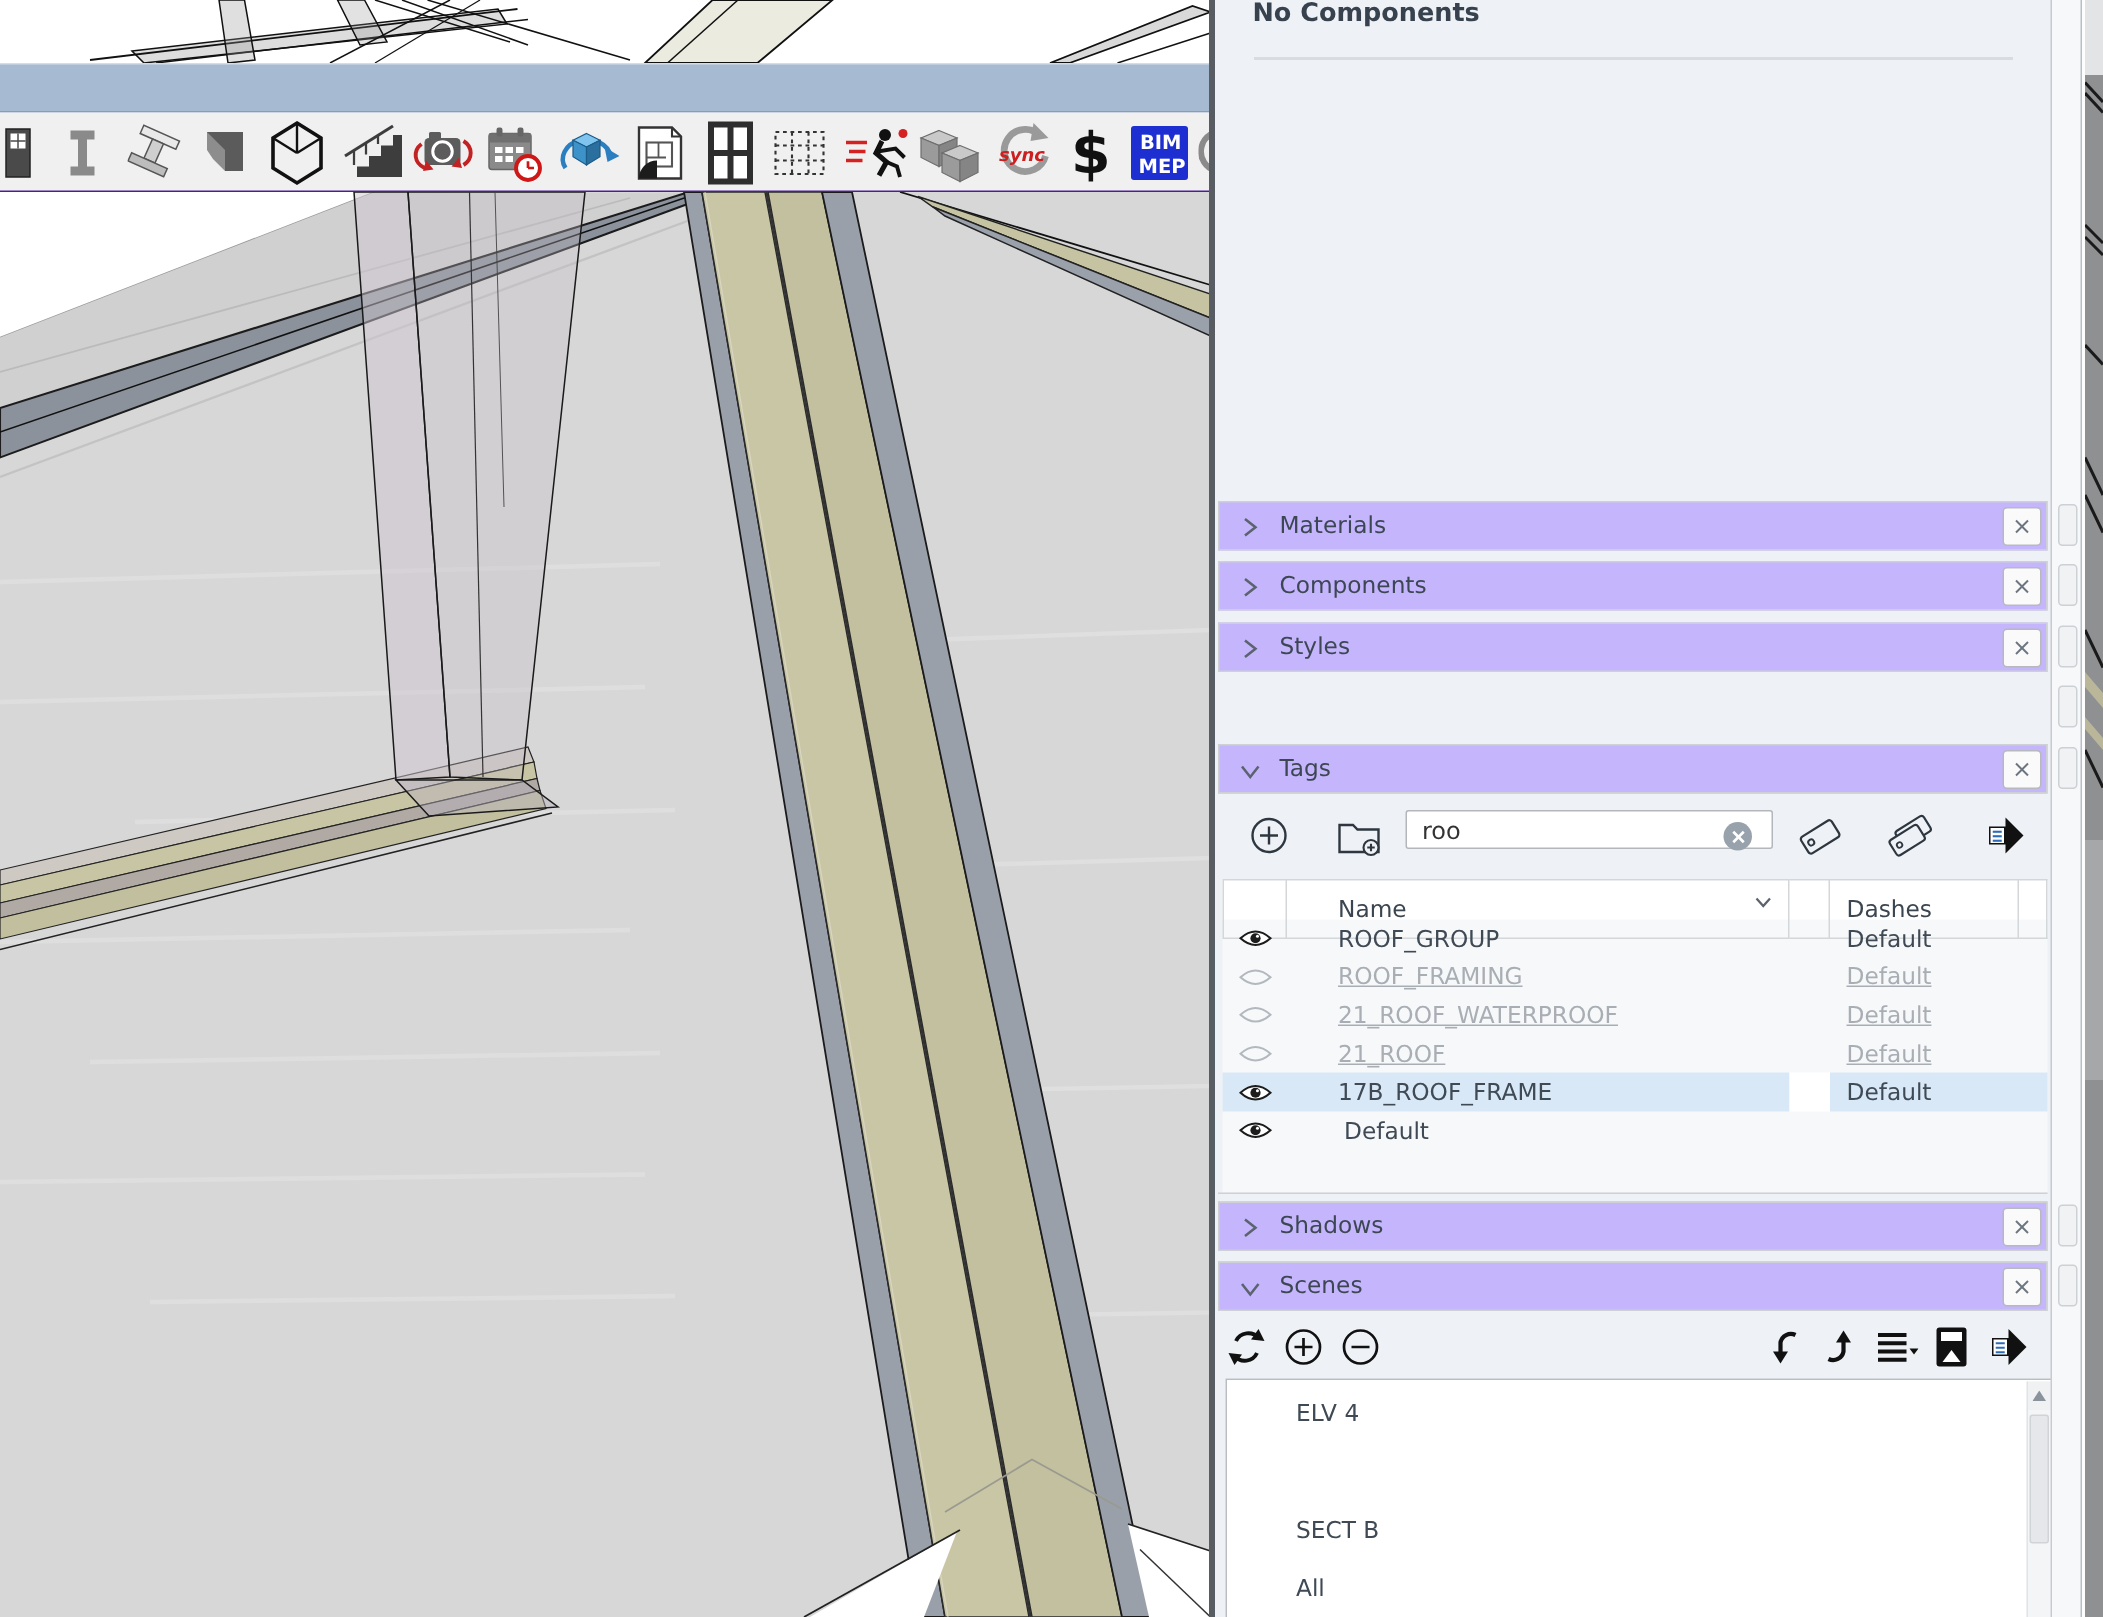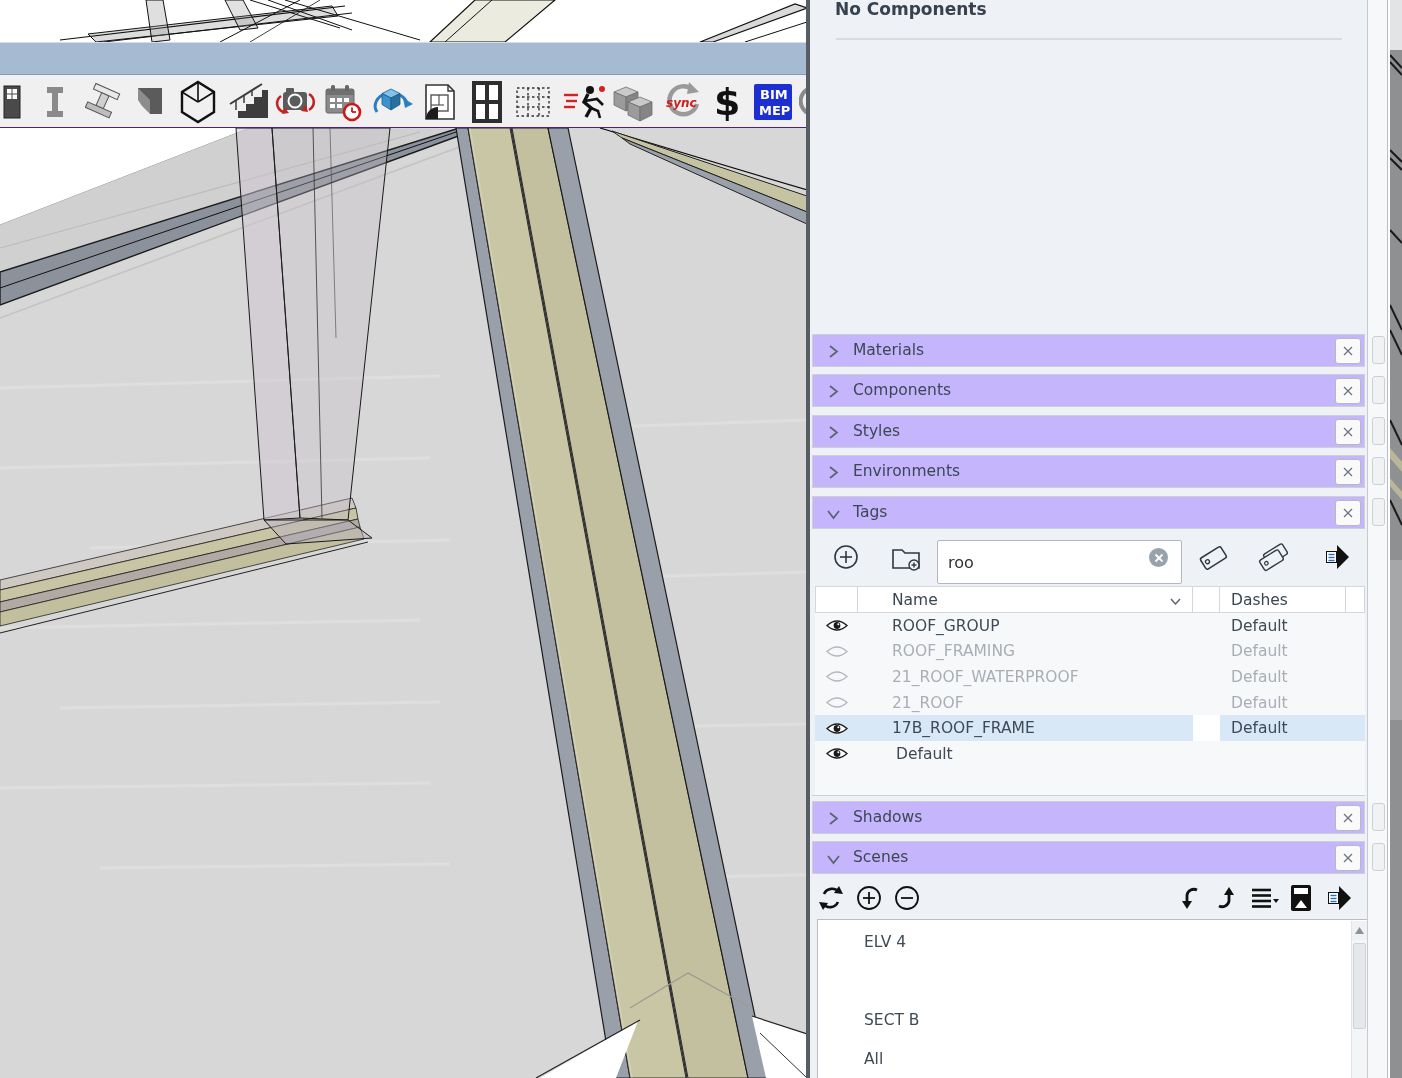--- a/index.html
+++ b/index.html
@@ -25,39 +25,39 @@
 
   .hdr{position:absolute;left:2px;width:553px;height:33px;background:#c4b5fd;
        border:1px solid #cdd0d5;cursor:pointer;}
   .hdr .chev{position:absolute;left:13px;top:9px;}
   .hdr .lbl{position:absolute;left:40px;top:6px;font-size:15.5px;color:#3d4754;}
   .xbtn{position:absolute;left:522px;top:3px;width:26px;height:26px;background:#fafafa;
         border:1px solid #b6b9be;border-radius:3px;display:flex;align-items:center;justify-content:center;cursor:pointer;}
 
   
   .ticon{position:absolute;top:540px;width:34px;height:34px;display:flex;align-items:center;justify-content:center;cursor:pointer;}
-  #tag-search{position:absolute;left:127px;top:540px;width:245px;height:44px;background:#fff;
+  #tag-search{position:absolute;left:127px;top:540px;width:245px;height:26px;background:#fff;
       border:1px solid #b3b7bc;border-radius:2px;font-size:16px;color:#333;padding:0 32px 0 10px;
       font-family:"DejaVu Sans","Liberation Sans",sans-serif;}
   #clear-search{position:absolute;left:339px;top:548px;width:19px;height:19px;border-radius:50%;
       background:#98a2ac;display:flex;align-items:center;justify-content:center;cursor:pointer;}
 
   #tag-table{position:absolute;left:5px;top:586px;width:550px;height:209px;background:#f7f8fa;}
   .thead{position:absolute;left:0;top:0;width:550px;height:27px;background:#ffffff;display:flex;}
-  .thead .hc{height:27px;border:1px solid #d4d7da;border-left:none;display:flex;align-items:center;
+  .thead .hc{height:40px;border:1px solid #d4d7da;border-left:none;display:flex;align-items:center;
       font-size:15.5px;color:#3b4650;}
   .thead .hc:first-child{border-left:1px solid #d4d7da;}
   .trow{position:absolute;left:0;width:550px;height:25.6px;display:flex;cursor:default;}
   .trow span{display:flex;align-items:center;height:100%;}
   .c-eye{width:43px;justify-content:center;}
   .c-name{width:335px;padding-left:34px;font-size:15.5px;color:#3f4a55;}
   .c-gap{width:27px;}
   .c-dash{width:126px;padding-left:11px;font-size:15.5px;color:#3f4a55;}
   .c-tail{flex:1;}
-  .trow.dim .c-name,.trow.dim .c-dash{color:#a9aeb4;}
+  .trow.dim .c-name,.trow.dim .c-dash{color:#a9aeb4;text-decoration:underline;}
   .trow.sel .c-eye,.trow.sel .c-name,.trow.sel .c-dash,.trow.sel .c-tail{background:#d9e8f6;}
   .trow.sel .c-gap{background:#ffffff;}
   #tags-bottom{position:absolute;left:2px;top:795px;width:553px;height:1px;background:#cdd0d5;}
 
   
   .sicon{position:absolute;top:880px;width:36px;height:36px;display:flex;align-items:center;justify-content:center;cursor:pointer;}
   #scene-list{position:absolute;left:7px;top:919px;width:554px;height:160px;background:#fff;
       border:1px solid #b9bdc2;}
   .scene-item{position:absolute;left:1px;width:520px;height:32px;display:flex;align-items:center;
       padding-left:45px;font-size:15.5px;color:#3f4a55;cursor:pointer;}
@@ -353,32 +353,20 @@
             <line x1="3" y1="3" x2="11" y2="11" stroke="#6d7680" stroke-width="1.3"></line>
             <line x1="11" y1="3" x2="3" y2="11" stroke="#6d7680" stroke-width="1.3"></line>
           </svg>
         </span>
     </div>
     <div class="hdr" style="top:415px">
       <span class="chev"><svg width="14" height="15">
             <polyline points="4,2 11,7.5 4,13" fill="none" stroke="#5a636e" stroke-width="1.7"></polyline>
           </svg></span>
       <span class="lbl">Styles</span>
-      <span class="xbtn">
-          <svg width="14" height="14">
-            <line x1="3" y1="3" x2="11" y2="11" stroke="#6d7680" stroke-width="1.3"></line>
-            <line x1="11" y1="3" x2="3" y2="11" stroke="#6d7680" stroke-width="1.3"></line>
-          </svg>
-        </span>
-    </div>
-    <div class="hdr" style="top:455px">
-      <span class="chev"><svg width="14" height="15">
-            <polyline points="4,2 11,7.5 4,13" fill="none" stroke="#5a636e" stroke-width="1.7"></polyline>
-          </svg></span>
-      <span class="lbl">Environments</span>
       <span class="xbtn">
           <svg width="14" height="14">
             <line x1="3" y1="3" x2="11" y2="11" stroke="#6d7680" stroke-width="1.3"></line>
             <line x1="11" y1="3" x2="3" y2="11" stroke="#6d7680" stroke-width="1.3"></line>
           </svg>
         </span>
     </div>
 
     <div class="hdr" style="top:496px">
       <span class="chev"><svg width="15" height="14">

